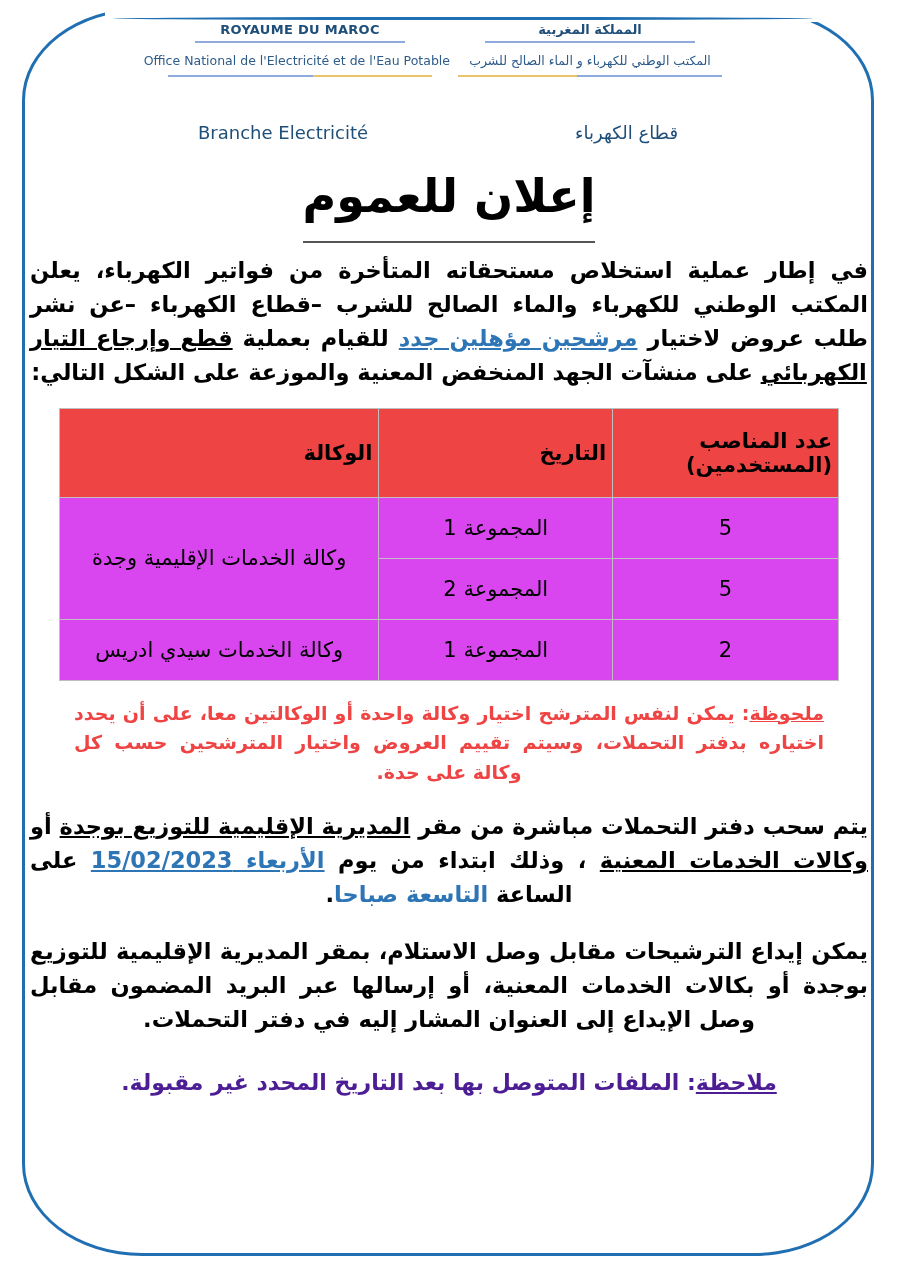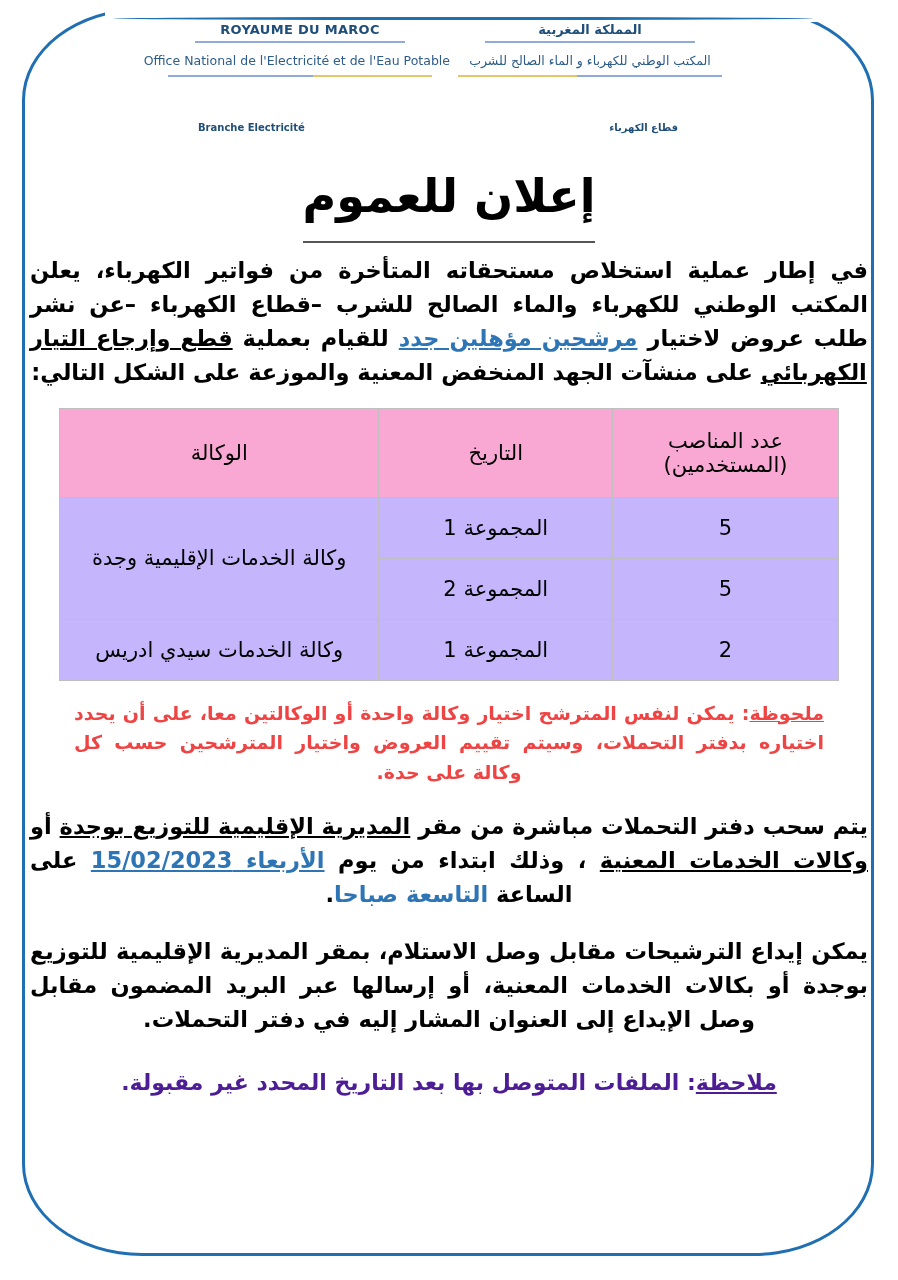--- a/index.html
+++ b/index.html
@@ -96,22 +96,22 @@
     margin: 7px auto 0 auto;
     height: 2px;
     background: linear-gradient(to right, #8FAADC 0 55%, #E8C56B 55% 100%);
   }
   .hdr-col.right .hdr-rule-split {
     background: linear-gradient(to right, #E8C56B 0 45%, #8FAADC 45% 100%);
   }
   .hdr-line3 {
     position: absolute;
     top: 122px;
-    font-size: 10px;
-    font-weight: bold;
+    font-size: 18px;
+    font-weight: normal;
     color: #1F4E79;
     white-space: nowrap;
   }
   .hdr-line3.left  { left: 168px; }
   .hdr-line3.right { right: 190px; }
 
   
   .doc-title {
     text-align: center;
     font-size: 46px;
@@ -172,27 +172,28 @@
   table.agency-table th,
   table.agency-table td {
     border: 1px solid #BFBFBF;
     font-size: 21px;
     padding: 8px 6px;
     text-align: center;
     vertical-align: middle;
     color: #000;
   }
   table.agency-table thead th {
-    background: #f9a8d4;
-    font-weight: normal;
+    background: #ef4444;
+    font-weight: bold;
     height: 72px;
+    text-align: right;
   }
   table.agency-table tbody td {
     height: 44px;
-    background: #c4b5fd;
+    background: #d946ef;
   }
   col.c-agency { width: 41%; }
   col.c-group  { width: 30%; }
   col.c-count  { width: 29%; }
 </style>
 </head>
 <body>
 
 <div id="frame-border"></div>
 <div id="frame-top-mask"></div>

